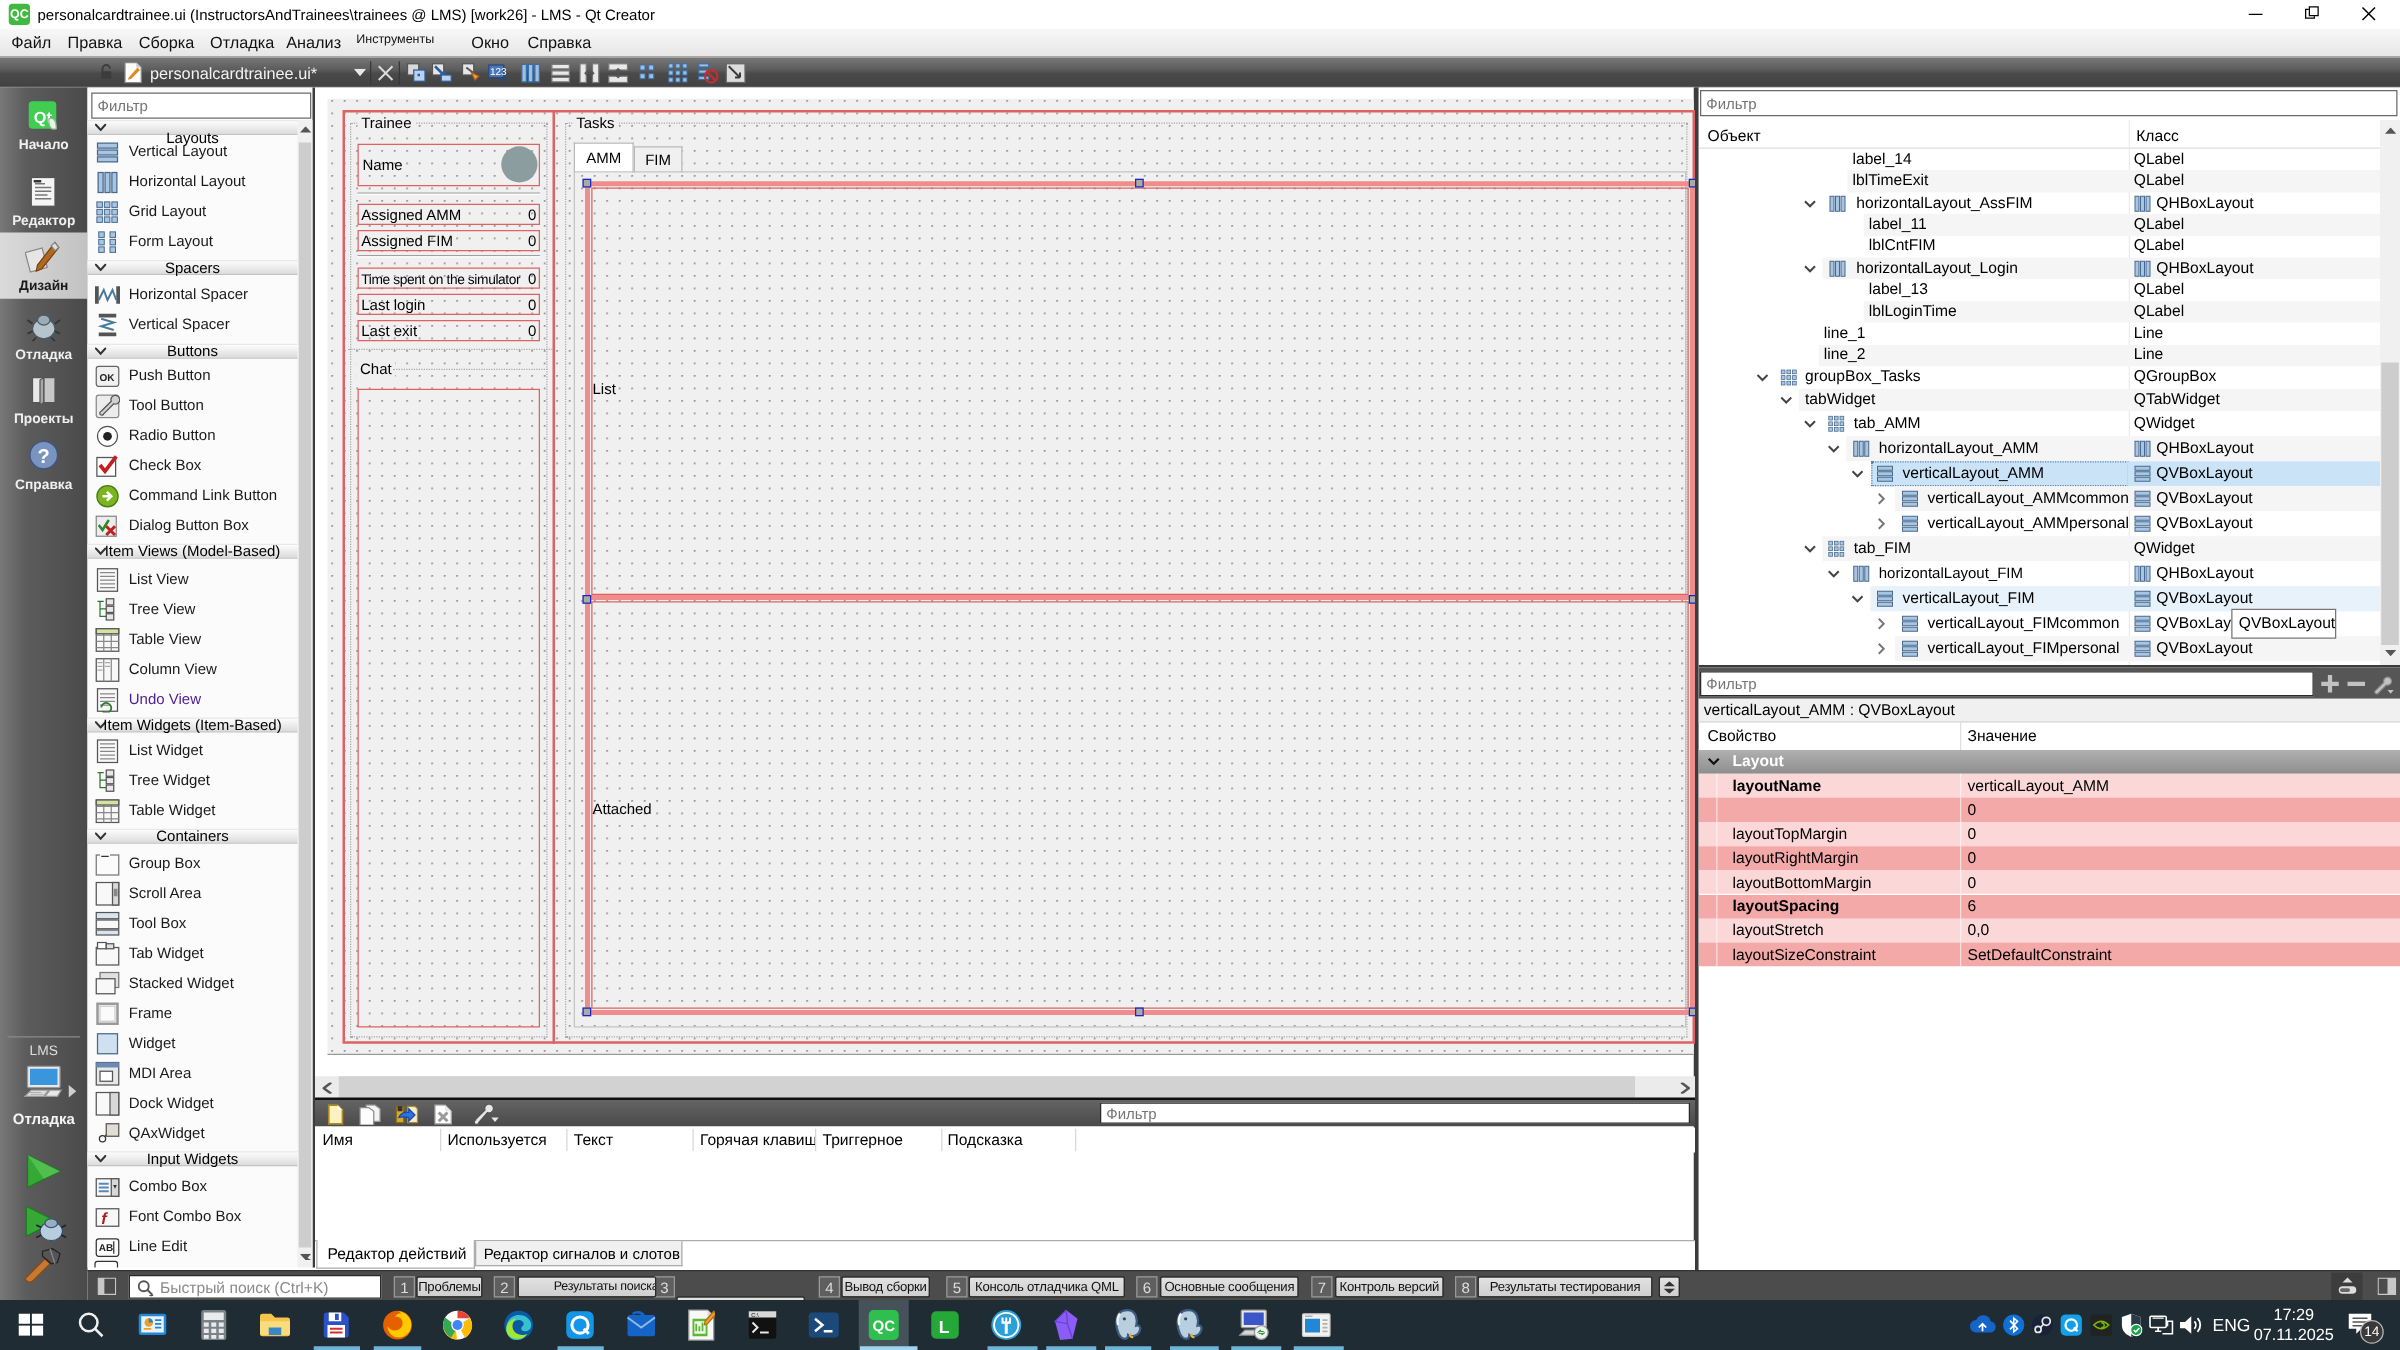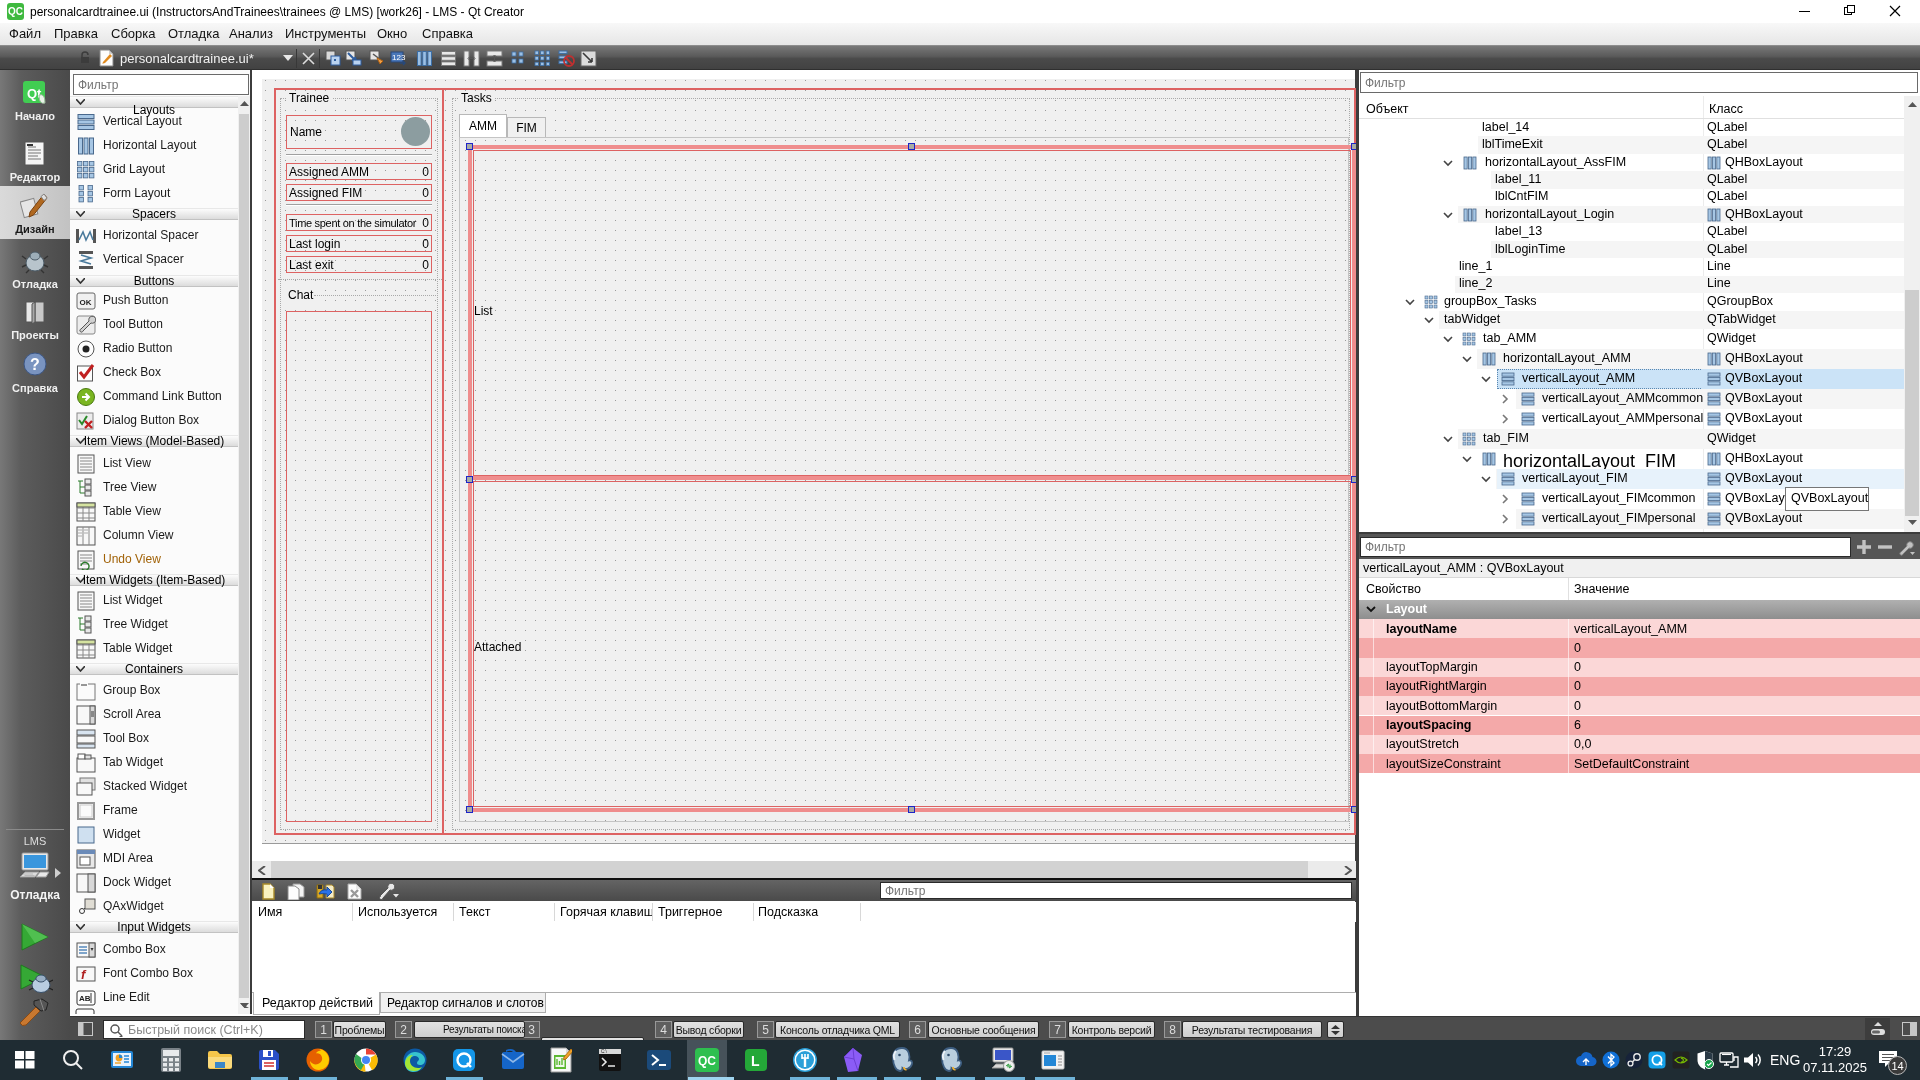--- a/index.html
+++ b/index.html
@@ -22,21 +22,21 @@
       <path d="M1 1 L11 11 M11 1 L1 11" stroke="#000" stroke-width="1.2"></path>
     </svg>
 </div>
 
 <div class="a" style="left:0;top:23px;width:1920px;height:22px;background:linear-gradient(#f8f8f8,#e6e6e6);">
 <div class="a txt" style="left:9px;top:3px;font-size:13px;color:#111;">Файл</div>
 <div class="a txt" style="left:54px;top:3px;font-size:13px;color:#111;">Правка</div>
 <div class="a txt" style="left:111px;top:3px;font-size:13px;color:#111;">Сборка</div>
 <div class="a txt" style="left:168px;top:3px;font-size:13px;color:#111;">Отладка</div>
 <div class="a txt" style="left:229px;top:3px;font-size:13px;color:#111;">Анализ</div>
-<div class="a txt" style="left:285px;top:3px;font-size:13px;color:#111;">Инструменты</div>
+<div class="a txt" style="left:285px;top:3px;font-size:10px;color:#111;">Инструменты</div>
 <div class="a txt" style="left:377px;top:3px;font-size:13px;color:#111;">Окно</div>
 <div class="a txt" style="left:422px;top:3px;font-size:13px;color:#111;">Справка</div>
 </div>
 <div class="a" style="left:0;top:45px;width:1920px;height:25px;background:linear-gradient(#787878,#5a5a5a 45%,#4a4a4a 55%,#424242);border-top:1px solid #8d8d8d;border-bottom:1px solid #2f2f2f;">
  <svg class="a" style="left:79px;top:5px;" width="13" height="14">
       <path d="M3 6 V4 a3 3 0 0 1 6 0" fill="none" stroke="#3c3c3c" stroke-width="1.5"></path>
       <rect x="2" y="6" width="8" height="6" fill="#3c3c3c"></rect>
     </svg>
  <svg class="a" style="left:99px;top:3px;" width="15" height="18">
   <path d="M1 1 h9 l4 4 v12 h-13 z" fill="#fdfdfd" stroke="#888" stroke-width="1"></path>
@@ -383,21 +383,21 @@
       </svg>
     </div>
 <div class="a txt" style="left:33px;top:458px;font-size:12px;color:#1a1a1a;">Column View</div>
 <div class="a" style="left:5px;top:480px;width:22px;height:20px;display:flex;align-items:center;justify-content:center;">
       <svg width="20" height="20">
         <rect x="2" y="1" width="16" height="18" fill="#f8f8f8" stroke="#555"></rect>
         <path d="M4 5 h12 M4 8 h12 M4 11 h12 M4 14 h8" stroke="#888"></path>
         <path d="M5 16 a4 4 0 1 1 1 3" stroke="#2a7a2a" fill="none" stroke-width="1.4"></path>
       </svg>
     </div>
-<div class="a txt" style="left:33px;top:482px;font-size:12px;color:#a16207;">Undo View</div>
+<div class="a txt" style="left:33px;top:482px;font-size:12px;color:#4c1d95;">Undo View</div>
 <div class="a" style="left:0;top:504px;width:168px;height:12px;background:linear-gradient(#fcfcfc,#dcdcdc);border-top:1px solid #e8e8e8;border-bottom:1px solid #c2c2c2;"></div>
 <svg class="a" style="left:6px;top:507px;" width="9" height="6">
       <path d="M0 0 l4.5 5 L9 0" fill="none" stroke="#333" stroke-width="1.6"></path>
     </svg>
 <div class="a txt" style="left:0;top:503px;width:168px;text-align:center;font-size:12px;">Item Widgets (Item-Based)</div>
 <div class="a" style="left:5px;top:521px;width:22px;height:20px;display:flex;align-items:center;justify-content:center;">
       <svg width="20" height="20">
         <rect x="2" y="1" width="16" height="18" fill="#f8f8f8" stroke="#555"></rect>
         <path d="M4 4 h12 M4 7 h12 M4 10 h12 M4 13 h12 M4 16 h12" stroke="#888"></path>
       </svg>
@@ -885,21 +885,21 @@
     </svg>
 <div class="a" style="left:123px;top:382.0px;">
       <svg width="14" height="14">
         <g stroke="#49688c" stroke-width="0.8">
           <rect x="1" y="1" width="3.2" height="12" fill="#a6c6e4"></rect>
           <rect x="5.4" y="1" width="3.2" height="12" fill="#a6c6e4"></rect>
           <rect x="9.8" y="1" width="3.2" height="12" fill="#a6c6e4"></rect>
         </g>
       </svg>
     </div>
-<div class="a txt" style="left:144px;top:381.0px;font-size:18px;">horizontalLayout_FIM</div>
+<div class="a txt" style="left:144px;top:381.0px;font-size:12px;">horizontalLayout_FIM</div>
 <div class="a" style="left:348px;top:382.0px;">
       <svg width="14" height="14">
         <g stroke="#49688c" stroke-width="0.8">
           <rect x="1" y="1" width="3.2" height="12" fill="#a6c6e4"></rect>
           <rect x="5.4" y="1" width="3.2" height="12" fill="#a6c6e4"></rect>
           <rect x="9.8" y="1" width="3.2" height="12" fill="#a6c6e4"></rect>
         </g>
       </svg>
     </div>
 <div class="a txt" style="left:366px;top:381.0px;font-size:12.5px;">QHBoxLayout</div>

